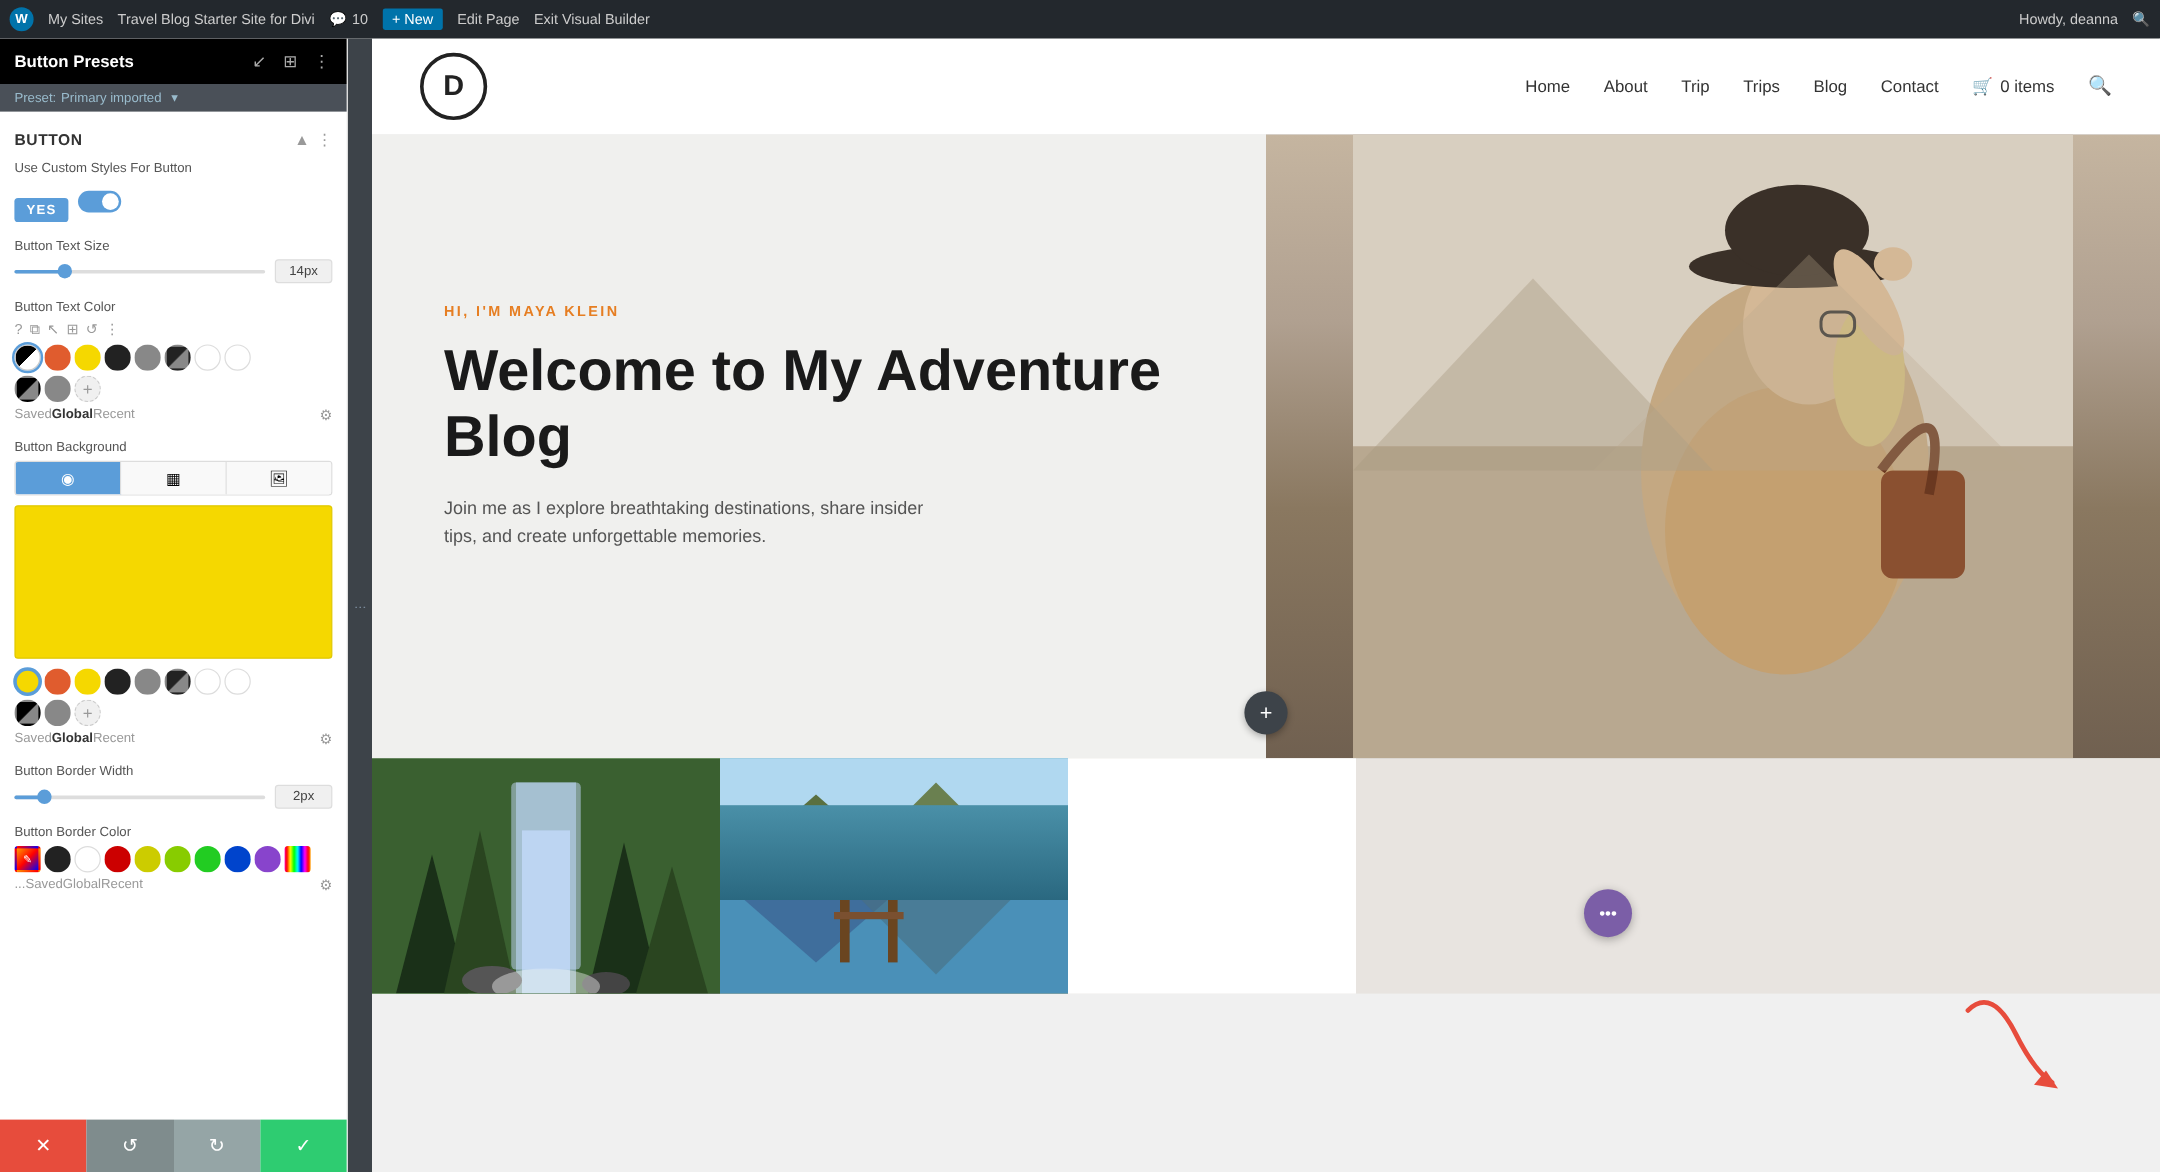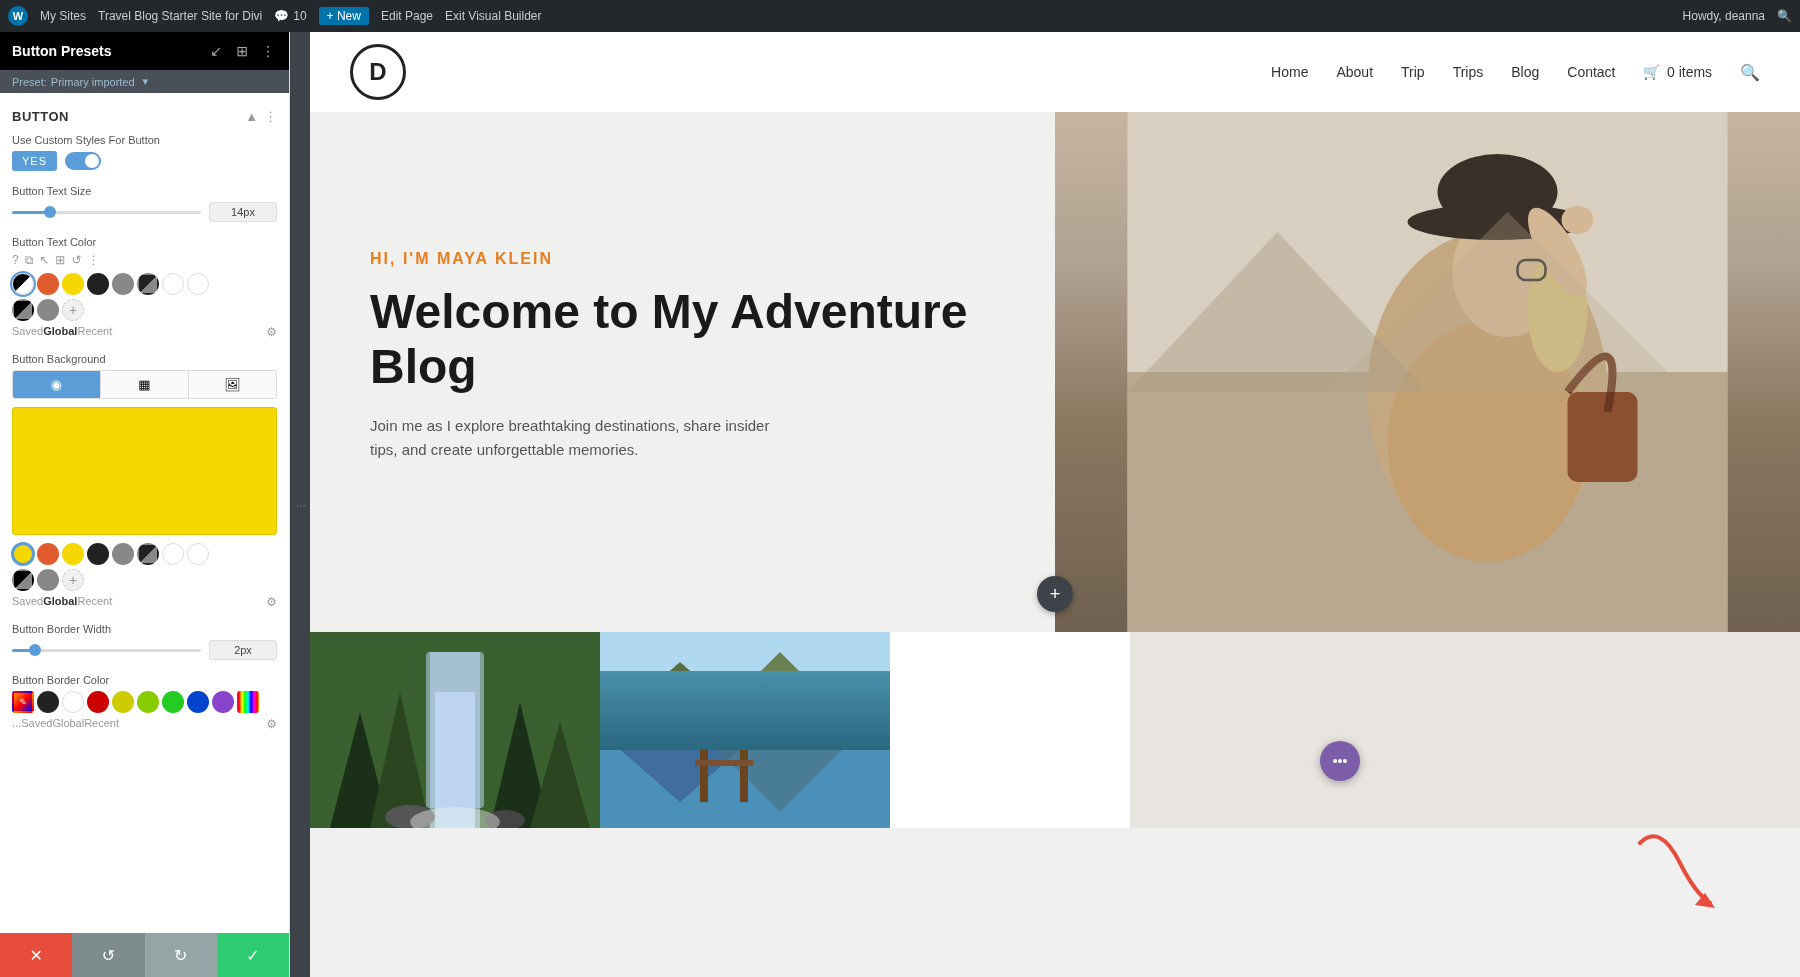--- a/index.html
+++ b/index.html
@@ -159,23 +159,24 @@
     .toggle-wrap {
       display: flex; align-items: center; gap: 8px;
     }
     .toggle-btn {
       background: #5b9dd9;
       color: white;
       border: none;
       padding: 4px 10px;
       border-radius: 3px;
       font-size: 11px;
-      font-weight: 400;
+      font-weight: 700;
       cursor: pointer;
       letter-spacing: 1px;
+      margin-top: 14px;
     }
     .toggle-switch {
       width: 36px; height: 18px;
       background: #5b9dd9;
       border-radius: 9px;
       position: relative;
       cursor: pointer;
     }
     .toggle-switch::after {
       content: '';
@@ -206,21 +207,21 @@
       top: -4.5px; left: 20%;
       transform: translateX(-50%);
     }
     .slider-value {
       background: #f0f0f0;
       border: 1px solid #ddd;
       border-radius: 3px;
       padding: 3px 6px;
       font-size: 11px;
       color: #444;
-      width: 68px;
+      width: 48px;
       text-align: center;
     }
 
     
     .color-tools {
       display: flex; align-items: center; gap: 6px;
       margin-bottom: 6px;
     }
     .color-swatches {
       display: flex; flex-wrap: wrap; gap: 3px;
@@ -350,21 +351,21 @@
       min-height: 520px;
       background: #f5f5f5;
     }
     .hero-left {
       flex: 1;
       padding: 60px 60px;
       display: flex; flex-direction: column; justify-content: center;
       background: #f0f0ee;
     }
     .hero-tagline {
-      font-size: 16px;
+      font-size: 12px;
       font-weight: 700;
       color: #e67e22;
       letter-spacing: 2px;
       text-transform: uppercase;
       margin-bottom: 16px;
     }
     .hero-title {
       font-size: 48px;
       font-weight: 800;
       color: #1a1a1a;

